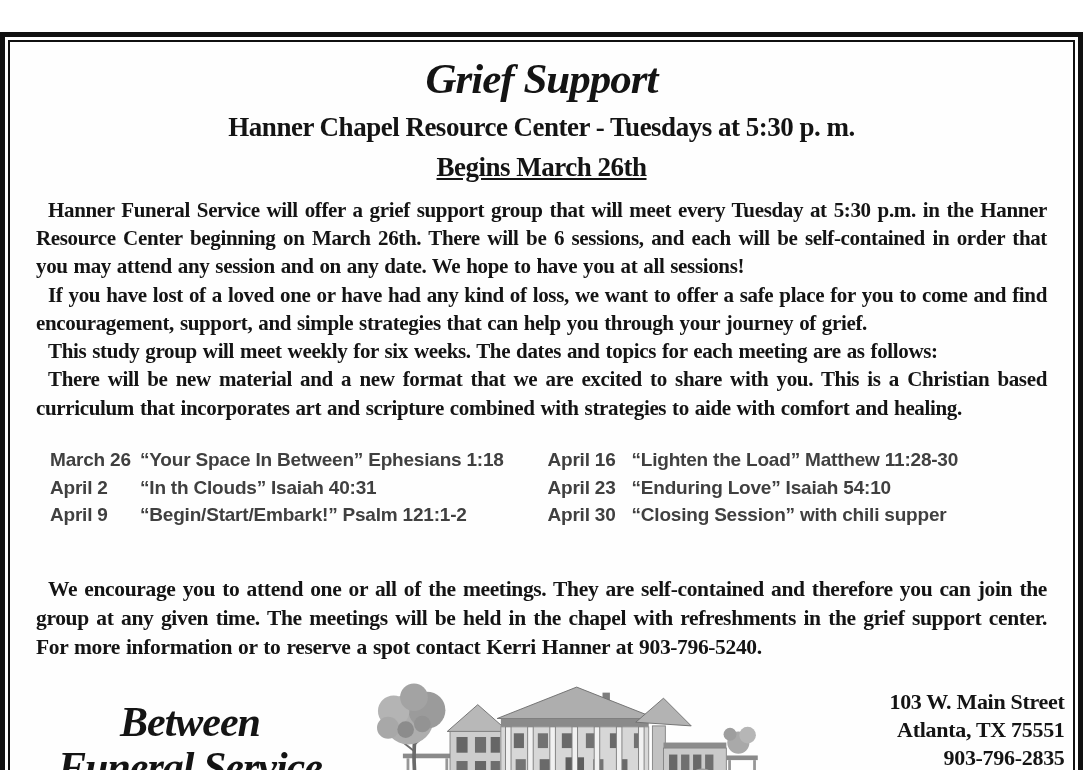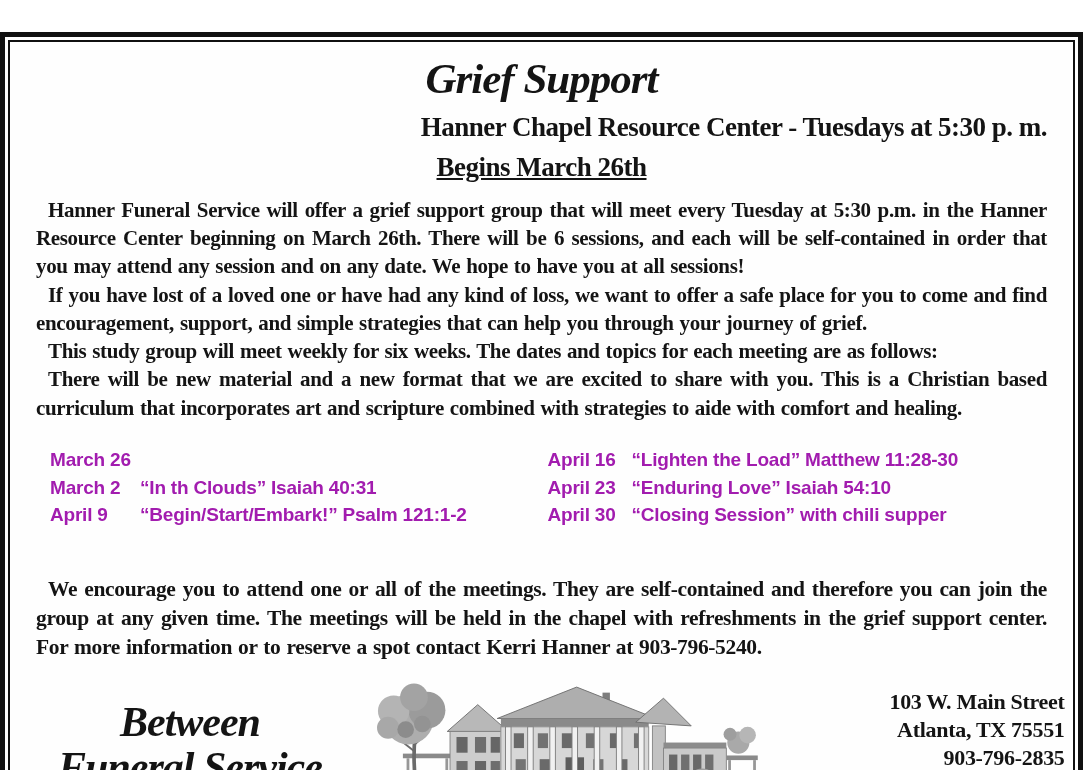--- a/index.html
+++ b/index.html
@@ -32,21 +32,20 @@
   .title{
     margin:4px 0 0 0;
     font-size:43px;
     font-weight:bold;font-style:italic;
     letter-spacing:-1px;
   }
   .subtitle{
     margin:9px 0 0 0;
     font-size:27px;font-weight:bold;
     letter-spacing:-0.5px;
-    text-align:right;
   }
   .begins{
     margin:9px 0 0 0;
     font-size:27px;font-weight:bold;
     letter-spacing:-0.5px;
     text-decoration:underline;
   }
   
   .copy{margin-top:13px;}
   .copy p{
@@ -59,21 +58,21 @@
     word-spacing:1px;
   }
   
   .schedule{
     display:flex;
     margin-top:24px;
     font-family:"Liberation Sans", sans-serif;
     font-weight:bold;
     font-size:19px;
     line-height:1.46;
-    color:#a21caf;
+    color:#404040;
     letter-spacing:-0.2px;
   }
   .schedule .col{width:50%;box-sizing:border-box;}
   .schedule .col.left{padding-left:14px;}
   .schedule .col.right{padding-left:6px;}
   .sched-row{display:flex;}
   .sched-date{flex:0 0 90px;}
   .col.right .sched-date{flex:0 0 84px;}
   
   .closing{
@@ -130,23 +129,24 @@
         <p>Hanner Funeral Service will offer a grief support group that will meet every Tuesday at 5:30 p.m. in the Hanner Resource Center beginning on March 26th.  There will be 6 sessions, and each will be self-contained in order that you may attend any session and on any date.  We hope to have you at all sessions!</p>
         <p>If you have lost of a loved one or have had any kind of loss, we want to offer a safe place for you to come and find encouragement, support, and simple strategies that can help you through your journey of grief.</p>
         <p>This study group will meet weekly for six weeks. The dates and topics for each meeting are as follows:</p>
         <p>There will be new material and a new format that we are excited to share with you.  This is a Christian based curriculum that incorporates art and scripture combined with strategies to aide with comfort and healing.</p>
       </div>
 
       <div class="schedule">
         <div class="col left">
           <div class="sched-row">
             <span class="sched-date">March 26</span>
-          </div>
-          <div class="sched-row">
-            <span class="sched-date">March 2</span>
+            <span class="sched-topic">“Your Space In Between” Ephesians 1:18</span>
+          </div>
+          <div class="sched-row">
+            <span class="sched-date">April 2</span>
             <span class="sched-topic">“In th Clouds” Isaiah 40:31</span>
           </div>
           <div class="sched-row">
             <span class="sched-date">April 9</span>
             <span class="sched-topic">“Begin/Start/Embark!” Psalm 121:1-2</span>
           </div>
         </div>
         <div class="col right">
           <div class="sched-row">
             <span class="sched-date">April 16</span>

